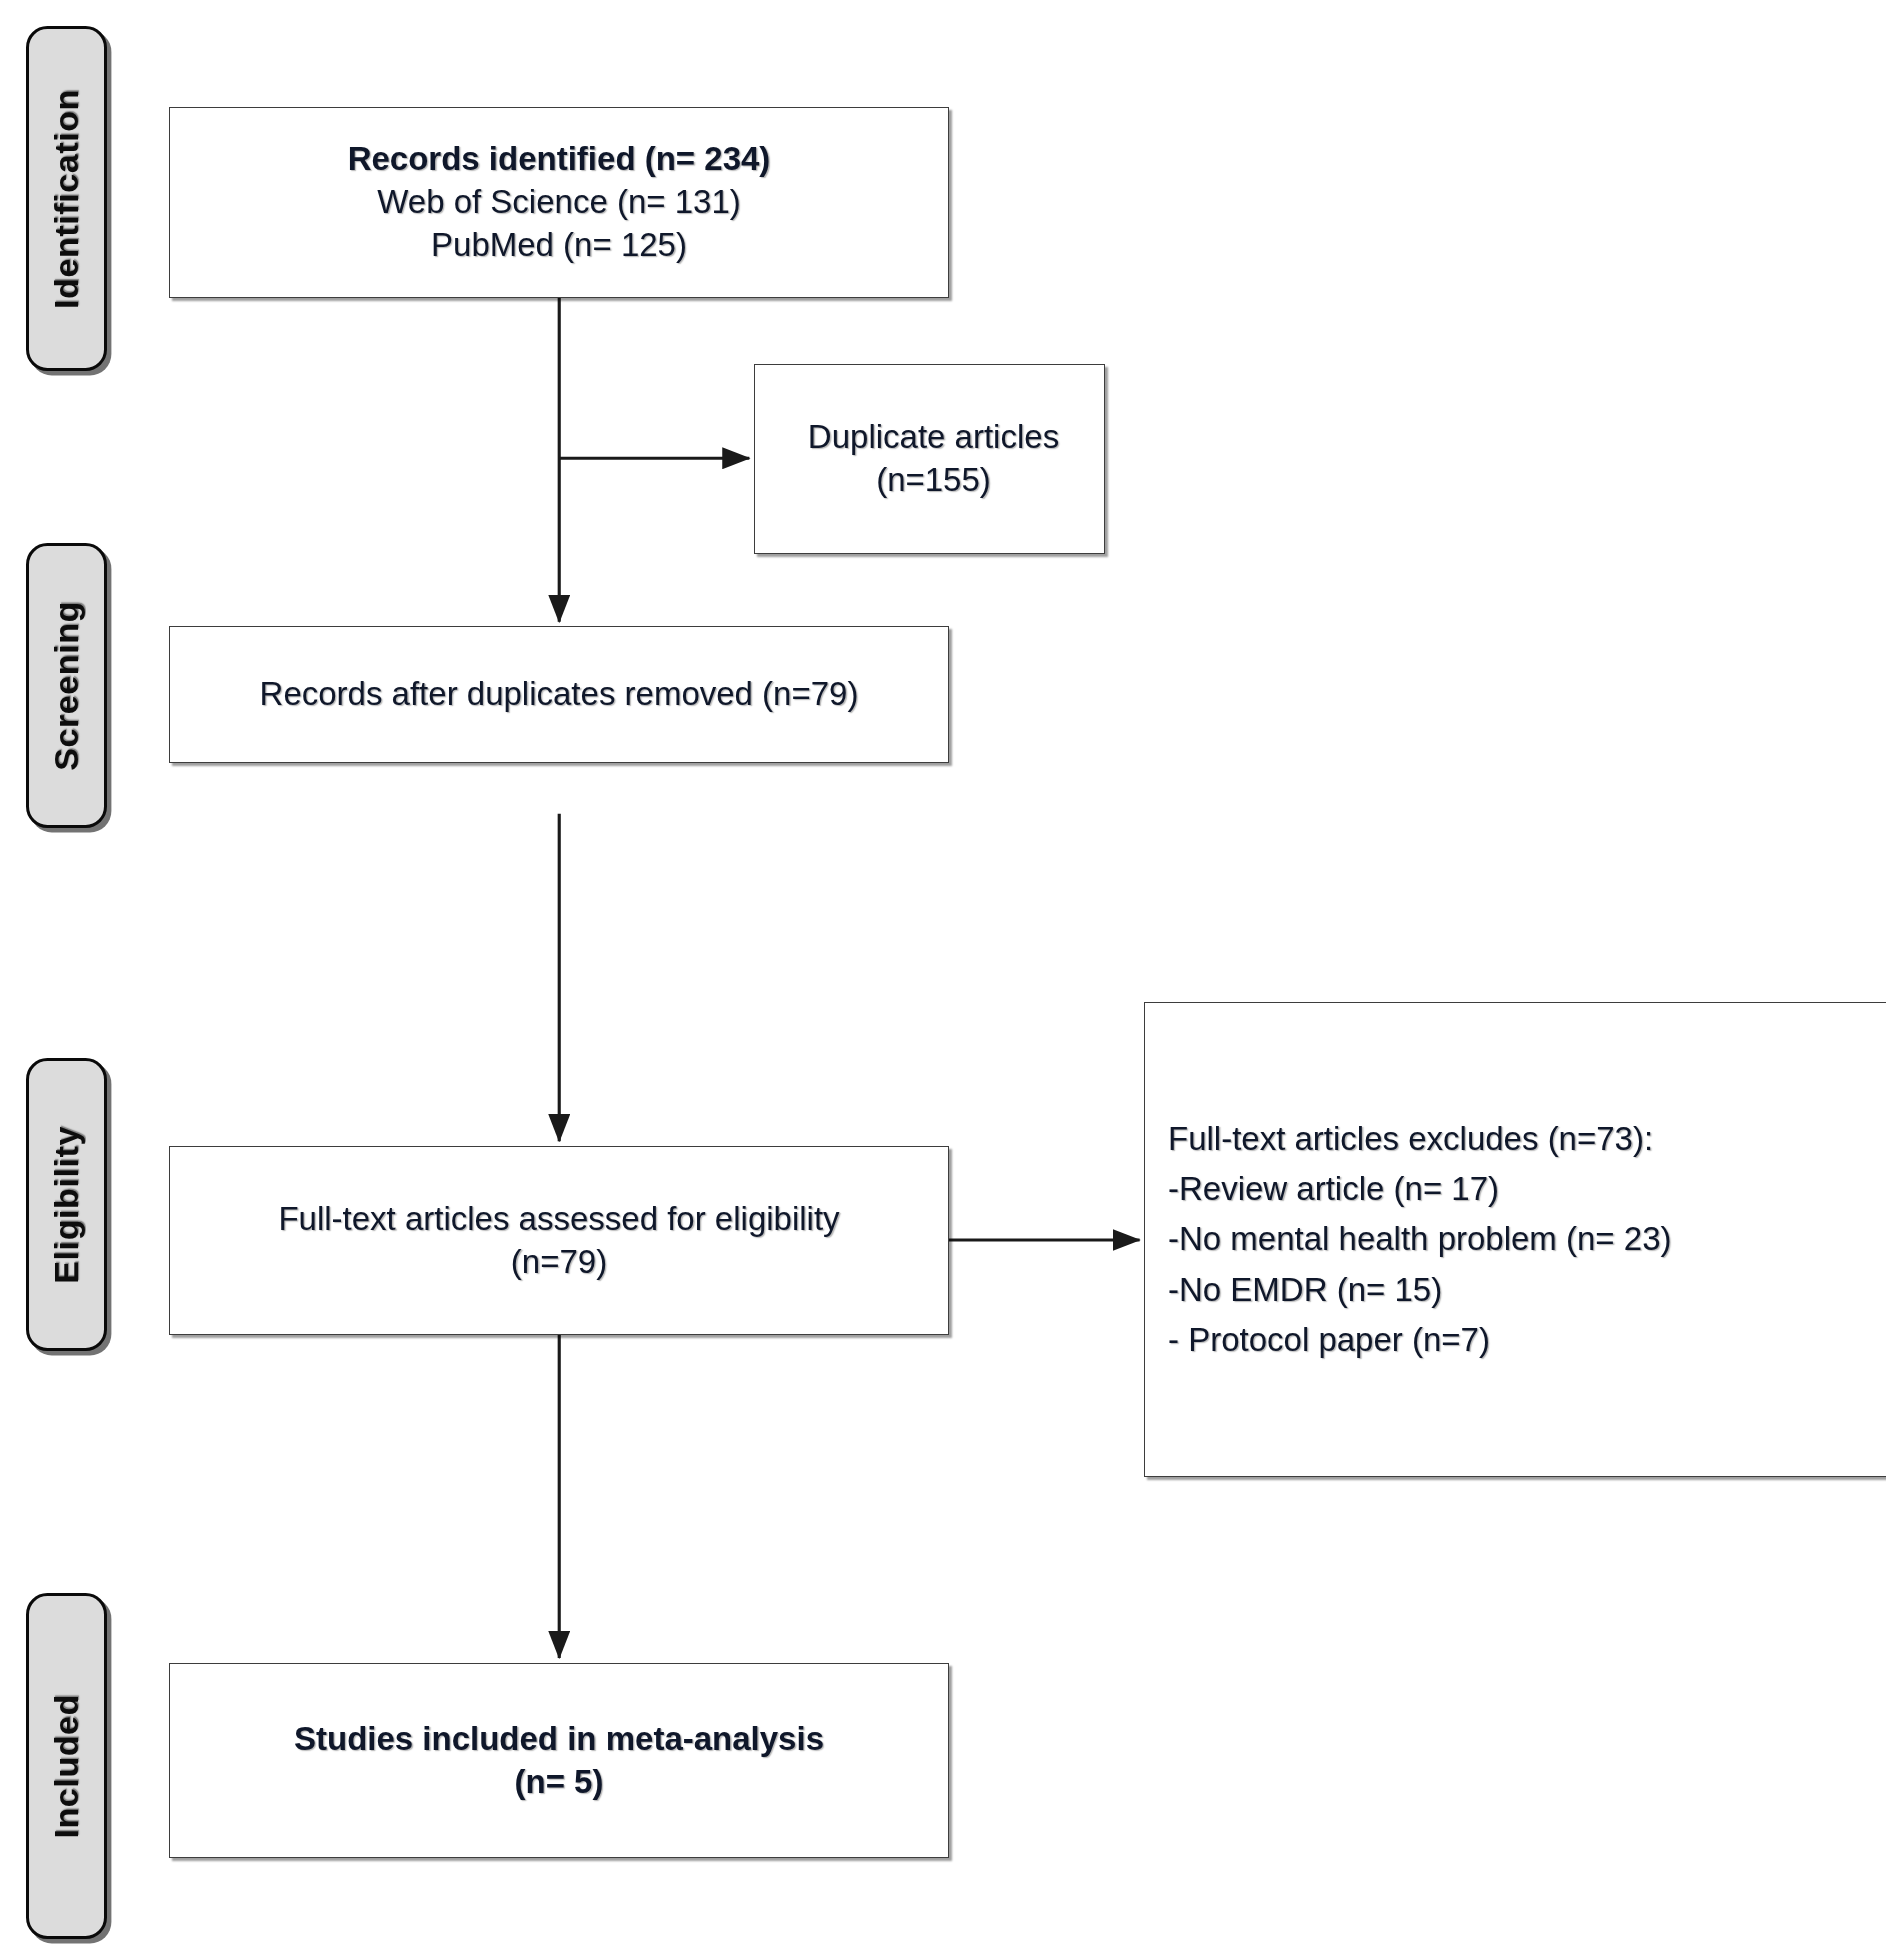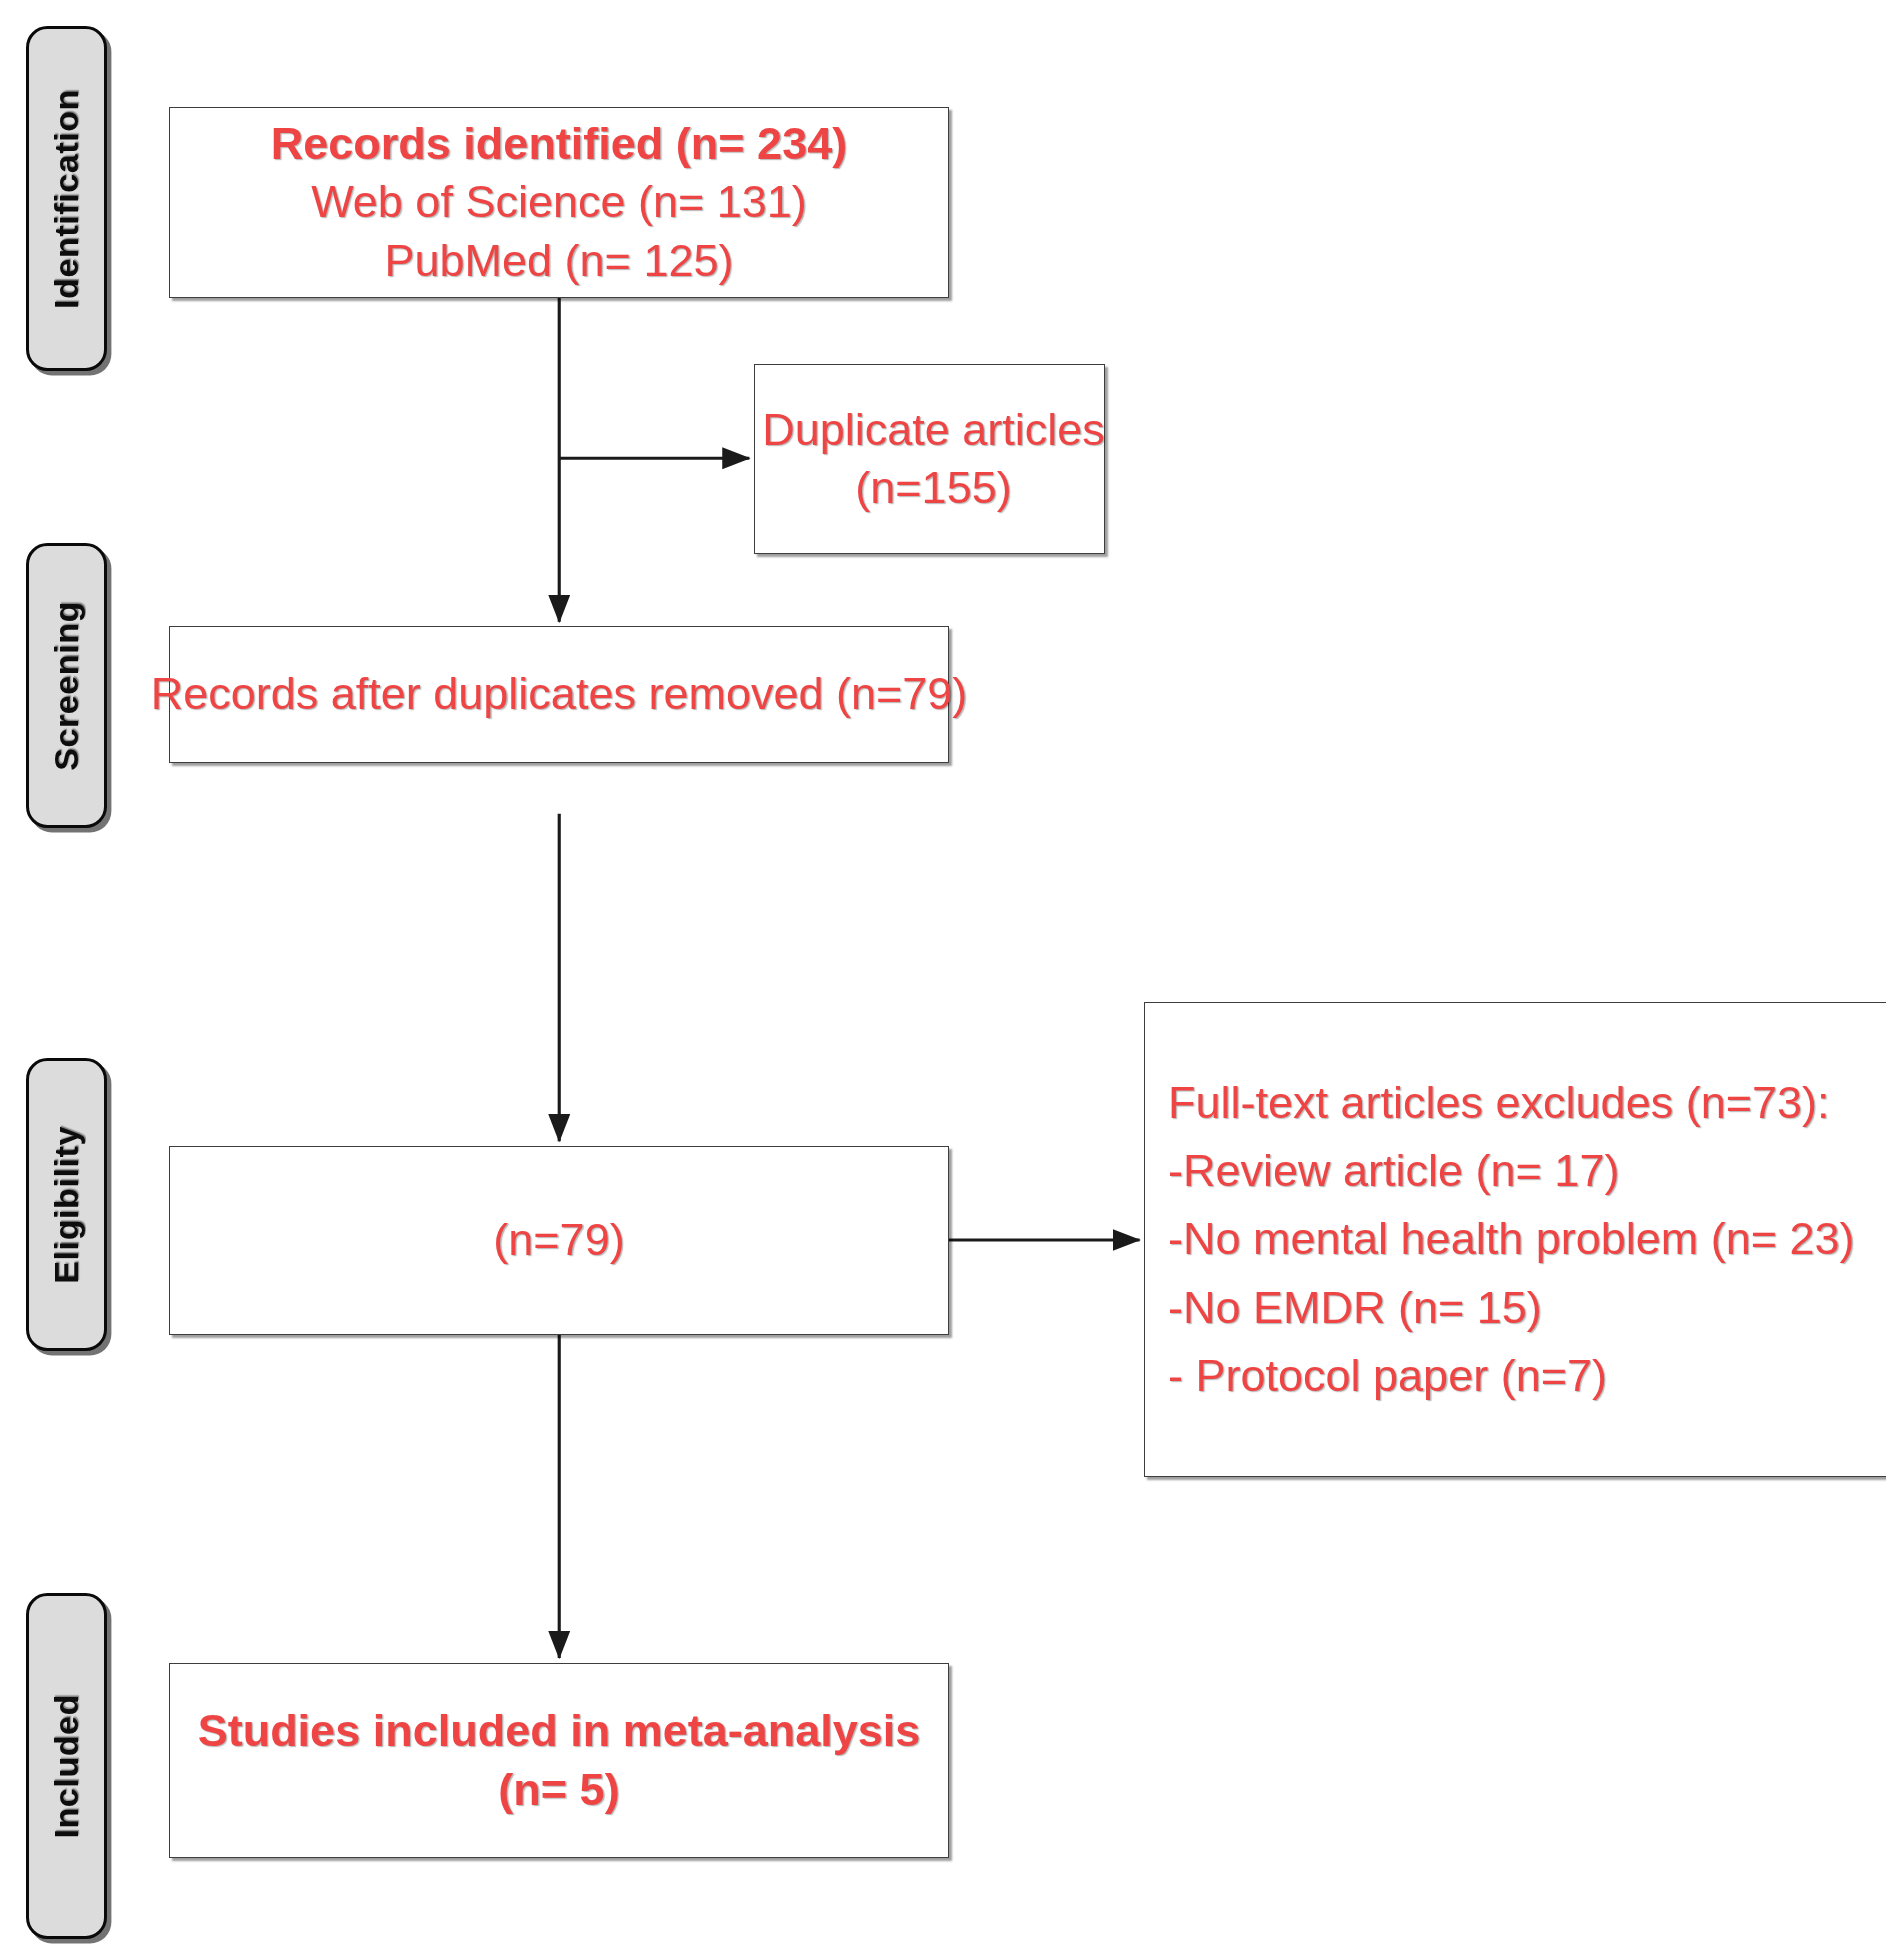--- a/index.html
+++ b/index.html
@@ -56,23 +56,23 @@
     box-sizing: border-box;
     box-shadow: 3.1px 3.1px 1.9px rgba(0,0,0,0.38);
     display: flex;
     flex-direction: column;
     align-items: center;
     justify-content: center;
     text-align: center;
     padding: 6.3px 15px;
   }
   .flow-box .line {
-    font-size: 45px;
+    font-size: 33px;
     line-height: 1.30;
-    color: #ef4444;
+    color: #0f172a;
     text-shadow: 1.3px 1.3px 1.3px rgba(0,0,0,0.30);
     white-space: nowrap;
   }
   .flow-box .line.bold { font-weight: bold; }
   .flow-box.left-align {
     align-items: flex-start;
     text-align: left;
     padding-left: 23px;
   }
   .flow-box.left-align .line { line-height: 1.52; }
@@ -141,20 +141,21 @@
   <div class="flow-box" id="box-duplicates">
     <div class="line">Duplicate articles</div>
     <div class="line">(n=155)</div>
   </div>
 
   <div class="flow-box" id="box-afterdup">
     <div class="line">Records after duplicates removed (n=79)</div>
   </div>
 
   <div class="flow-box" id="box-fulltext">
+    <div class="line">Full-text articles assessed for eligibility</div>
     <div class="line">(n=79)</div>
   </div>
 
   <div class="flow-box left-align" id="box-excluded">
     <div class="line">Full-text articles excludes (n=73):</div>
     <div class="line">-Review article (n= 17)</div>
     <div class="line">-No mental health problem (n= 23)</div>
     <div class="line">-No EMDR (n= 15)</div>
     <div class="line">- Protocol paper (n=7)</div>
   </div>

